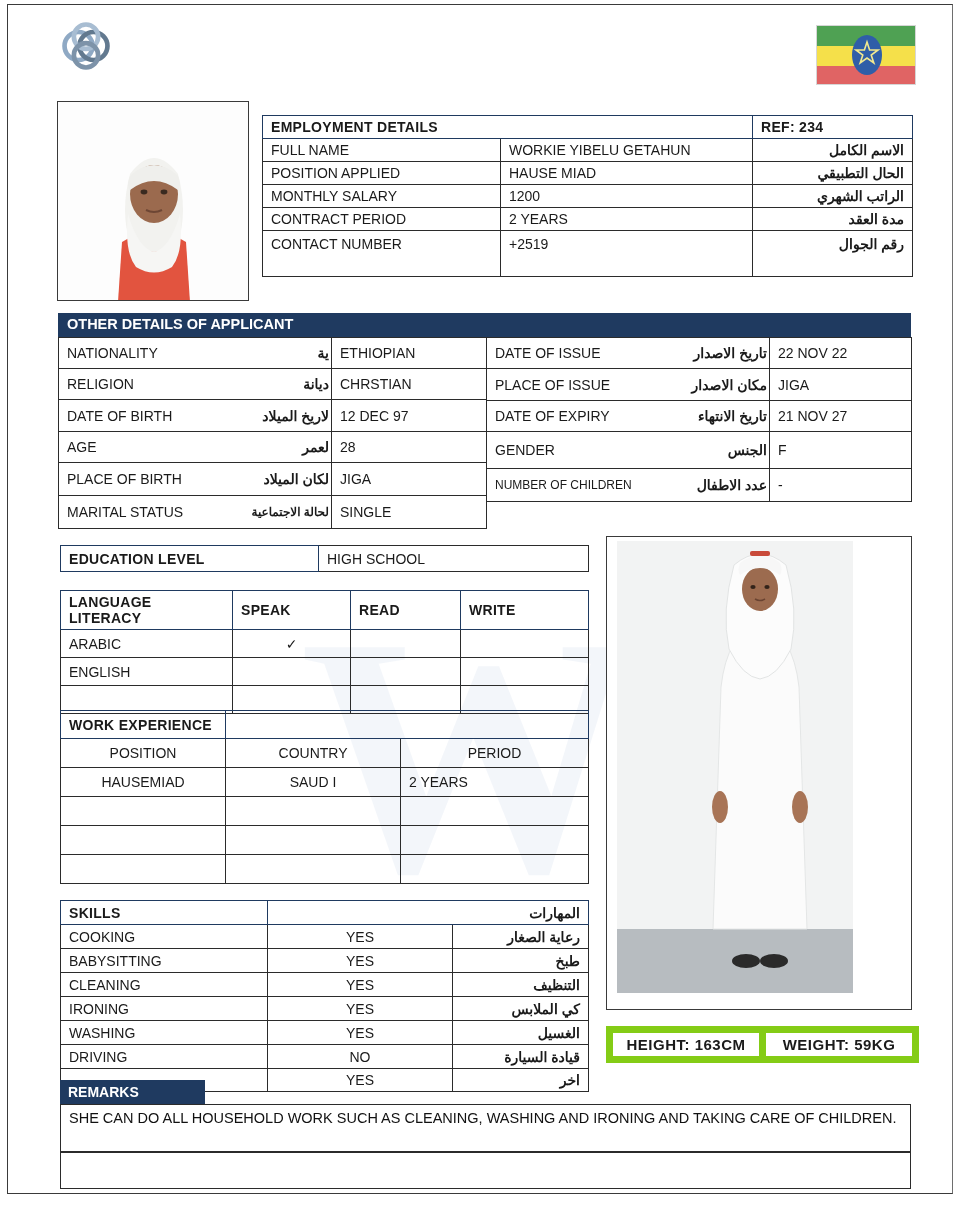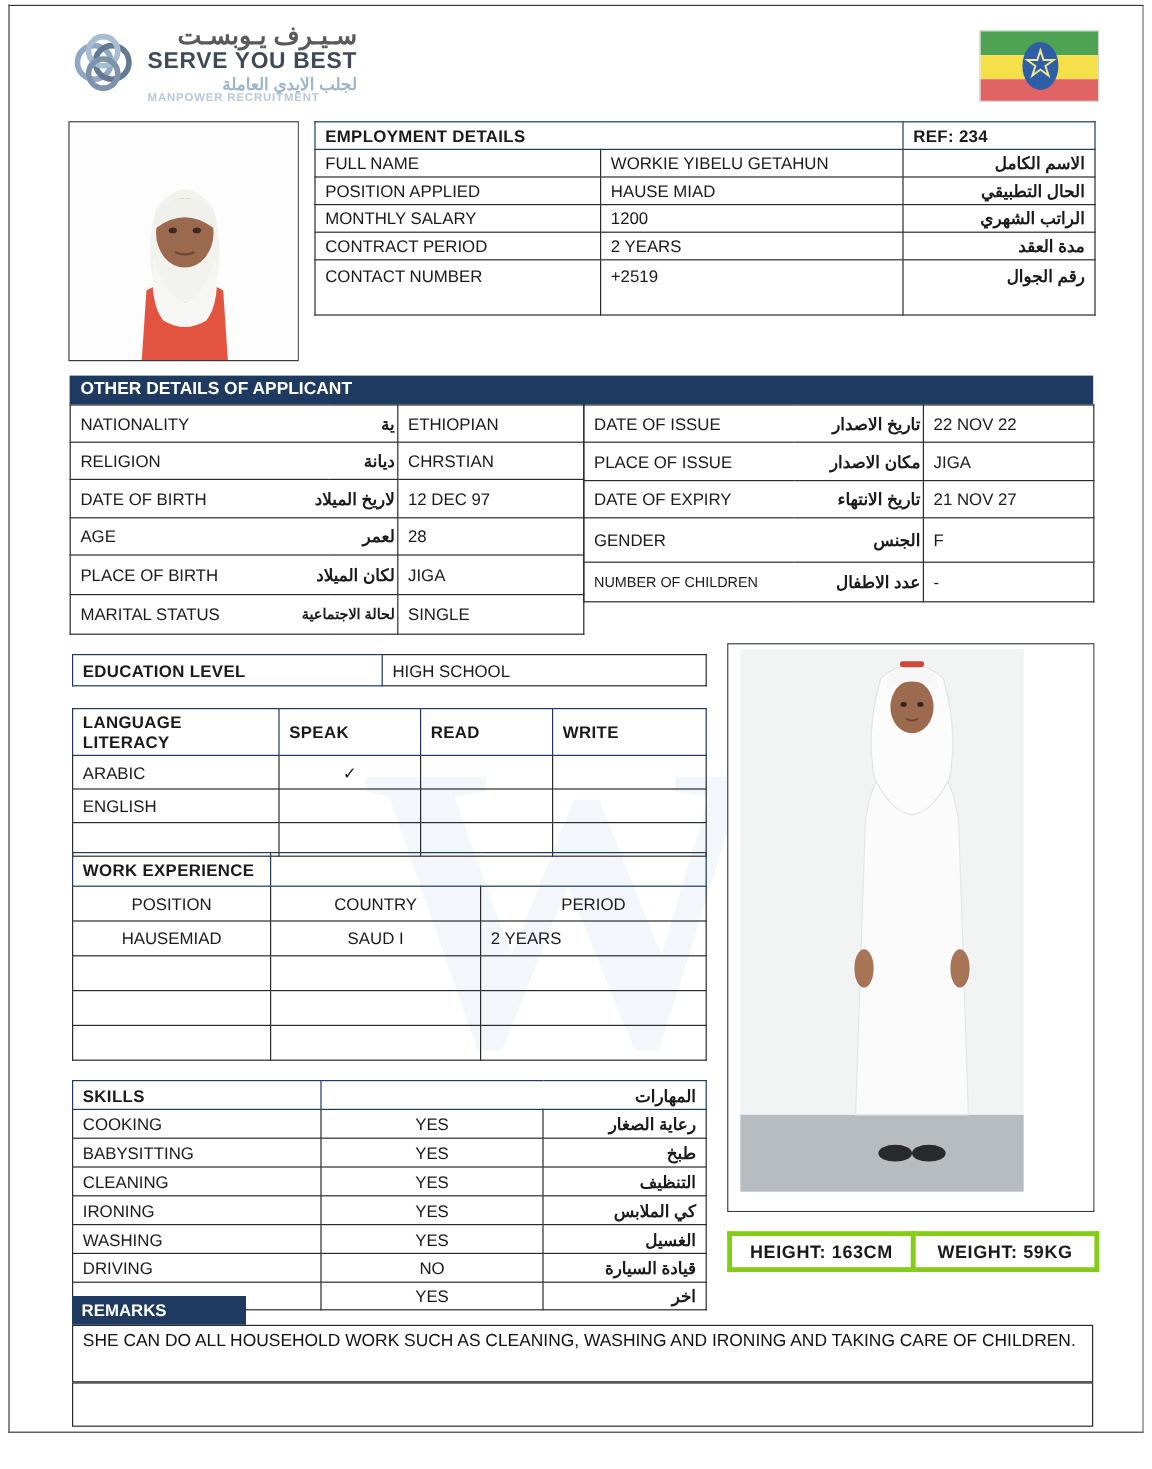--- a/index.html
+++ b/index.html
@@ -47,21 +47,21 @@
   .hdr { background: #1f3a60; color: #ffffff; font-weight: 700; font-size: 14.5px; letter-spacing: .3px; border-color: #1f3a60 !important; }
   .hdr-dark { background: #16304f; }
   .ar { direction: rtl; font-weight: 700; font-size: 13px; }
   .ctr { text-align: center; }
   .val { background: rgba(237,242,248,.55); }
 
   
   #photo-box { position: absolute; left: 57px; top: 101px; width: 192px; height: 200px; border: 1px solid #3a3a3a; background:#fff; overflow:hidden; }
   #photo2-box { position: absolute; left: 606px; top: 536px; width: 306px; height: 474px; border: 1px solid #3a3a3a; background:#fff; overflow:hidden; }
   #hw-box { position:absolute; left:606px; top:1026px; width:306px; height:34px; }
-  #hw-box td { border:4px solid #84cc16; text-align:center; font-size:15px; font-weight:700; letter-spacing:.5px; }
+  #hw-box td { border:7px solid #84cc16; text-align:center; font-size:15px; font-weight:700; letter-spacing:.5px; }
 
   
   #remarks-hd { position:absolute; left:60px; top:1080px; width:145px; height:24px;
                 background:#1f3a60; color:#fff; font-weight:700; font-size:14px;
                 display:flex; align-items:center; padding-left:8px; z-index:5; }
   #remarks-body { position:absolute; left:60px; top:1104px; width:851px; height:48px;
                   border:1px solid #2b2b2b; font-size:14.5px; line-height:23px; padding:2px 8px; color:#111; }
   #remarks-blank { position:absolute; left:60px; top:1152px; width:851px; height:37px; border:1px solid #2b2b2b; }
   #docref { position:absolute; left:0; top:1196px; width:916px; text-align:right;
             font-size:13px; color:#c2c2c2; letter-spacing:1px; font-family:"Liberation Sans", sans-serif;margin-top:28px; }
@@ -73,26 +73,20 @@
   <div id="page-frame"></div>
   <div class="wm">W</div>
 
   <div id="brand">
     <svg id="brand-mark" viewBox="0 0 60 60">
       <circle cx="22" cy="30" r="15" fill="none" stroke="#8fa9c4" stroke-width="5"></circle>
       <circle cx="38" cy="30" r="15" fill="none" stroke="#62798f" stroke-width="5"></circle>
       <circle cx="30" cy="20" r="13" fill="none" stroke="#a8bdd2" stroke-width="5"></circle>
       <circle cx="30" cy="40" r="13" fill="none" stroke="#7d93a9" stroke-width="5"></circle>
     </svg>
-    <div id="brand-text">
-      <div class="brand-ar">سـيـرف يـوبسـت</div>
-      <div class="brand-en">SERVE YOU BEST</div>
-      <div class="brand-ar2">لجلب الايدي العاملة</div>
-      <div class="brand-en2">MANPOWER RECRUITMENT</div>
-    </div>
   </div>
 
   <div id="flag">
     <div class="fstripe" style="background:#4fa153"></div>
     <div class="fstripe" style="background:#f5e04a"></div>
     <div class="fstripe" style="background:#e06464"></div>
     <svg style="position:absolute; left:34px; top:8px;" width="32" height="42" viewBox="0 0 32 42">
       <ellipse cx="16" cy="21" rx="15" ry="20" fill="#2f5ea8"></ellipse>
       <polygon points="16,8 18.6,16 27,16 20.2,21 22.8,29 16,24 9.2,29 11.8,21 5,16 13.4,16" fill="none" stroke="#f2e98f" stroke-width="1.6"></polygon>
     </svg>
@@ -105,21 +99,21 @@
       <path d="M72 72 Q96 40 120 72 Q130 110 120 140 Q96 160 72 140 Q62 110 72 72 Z" fill="#f2f2ef"></path>
       <ellipse cx="96" cy="92" rx="24" ry="29" fill="#9d6b४f" style="fill:#9b6a4e"></ellipse>
       <path d="M72 74 Q96 52 120 74 Q124 84 120 88 Q96 70 72 88 Q68 84 72 74 Z" fill="#efefec"></path>
       <ellipse cx="86" cy="90" rx="3.4" ry="2.4" fill="#3a2a20"></ellipse>
       <ellipse cx="106" cy="90" rx="3.4" ry="2.4" fill="#3a2a20"></ellipse>
       <path d="M88 108 Q96 112 104 108" stroke="#6d4634" stroke-width="2" fill="none"></path>
       <path d="M70 112 Q66 150 78 165 Q96 176 114 165 Q126 150 122 112 Q112 146 96 150 Q80 146 70 112 Z" fill="#f6f6f4"></path>
     </svg>
   </div>
 
-  <table class="tbl" id="tbl-employment" style="left:262px; top:101px; width:650px;border-radius:12px;">
+  <table class="tbl" id="tbl-employment" style="left:262px; top:115px; width:650px;border-radius:12px;">
     <colgroup>
         <col style="width:238px">
         <col style="width:252px">
         <col style="width:160px">
       </colgroup>
     <tbody>
         <tr>
       <td class="hdr" colspan="2">EMPLOYMENT DETAILS</td>
       <td class="hdr">REF:  234</td>
     </tr>

